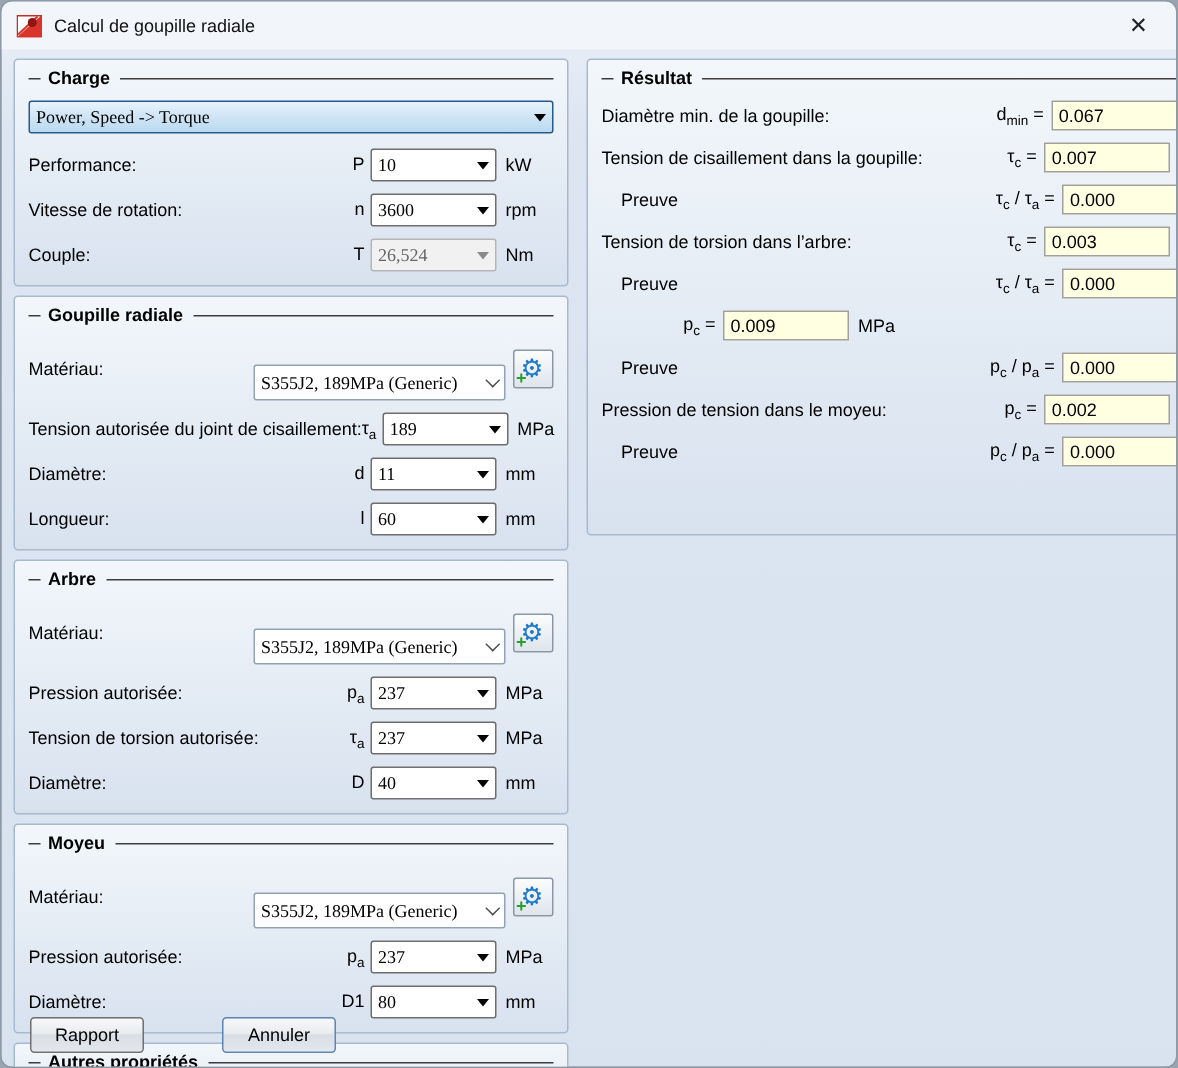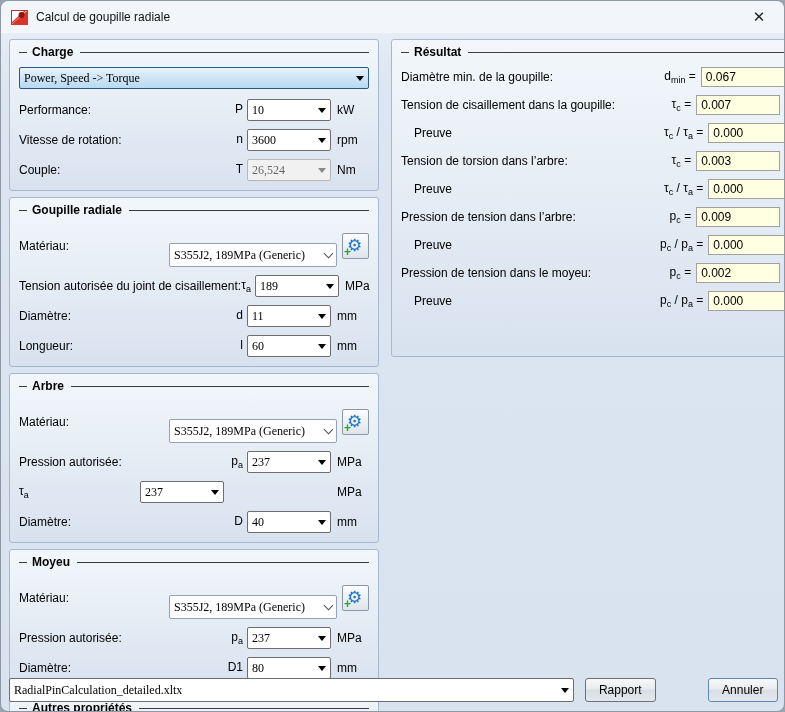--- a/index.html
+++ b/index.html
@@ -238,20 +238,21 @@
         <span class="sym"><span>p</span><sub>a</sub></span>
         <span class="combo val">
             <span class="cval">237</span>
             <span class="carr">
               <span class="tri"></span>
             </span>
           </span>
         <span class="unit">MPa</span>
       </div>
       <div class="row">
+        <span class="lbl">Tension de torsion autorisée:</span>
         <span class="sym"><span>τ</span><sub>a</sub></span>
         <span class="combo val">
             <span class="cval">237</span>
             <span class="carr">
               <span class="tri"></span>
             </span>
           </span>
         <span class="unit">MPa</span>
       </div>
       <div class="row">
@@ -377,21 +378,20 @@
       <div class="rrow indent">
         <span class="rlbl">Preuve</span>
         <span class="rsym"><span>τ</span><sub>c</sub><span> / τ</span><sub>a</sub><span> =</span></span>
         <span class="rfield">
             <span>0.000</span>
           </span>
         <span class="runit"></span>
         <span class="rcheck">✓</span>
       </div>
       <div class="rrow">
-        <span class="rlbl">Pression de tension dans l’arbre:</span>
         <span class="rsym"><span>p</span><sub>c</sub><span> =</span><sub></sub><span></span></span>
         <span class="rfield">
             <span>0.009</span>
           </span>
         <span class="runit">MPa</span>
         <span class="rcheck"></span>
       </div>
       <div class="rrow indent">
         <span class="rlbl">Preuve</span>
         <span class="rsym"><span>p</span><sub>c</sub><span> / p</span><sub>a</sub><span> =</span></span>
@@ -475,23 +475,17 @@
         <text x="193" y="144" text-anchor="middle" font-size="11" font-family="Liberation Sans, sans-serif" fill="#000">d</text>
 
         <path d="M 247 96 A 15 15 0 1 1 269 76" fill="none" stroke="#e01b1b" stroke-width="5"></path>
         <polygon points="238,99 254,89 253,104" fill="#e01b1b"></polygon>
         <text x="272" y="74" font-size="13" font-family="Liberation Serif, serif" fill="#e01b1b">T</text>
       </svg>
     </div>
   </div>
 
   <div class="footer">
-    <span class="combo file">
-      <span class="cval">RadialPinCalculation_detailed.xltx</span>
-      <span class="carr">
-          <span class="tri"></span>
-        </span>
-    </span>
     <button class="btn report">Rapport</button>
     <button class="btn cancel">Annuler</button>
   </div>
 
 </div>
 
 </body></html>

